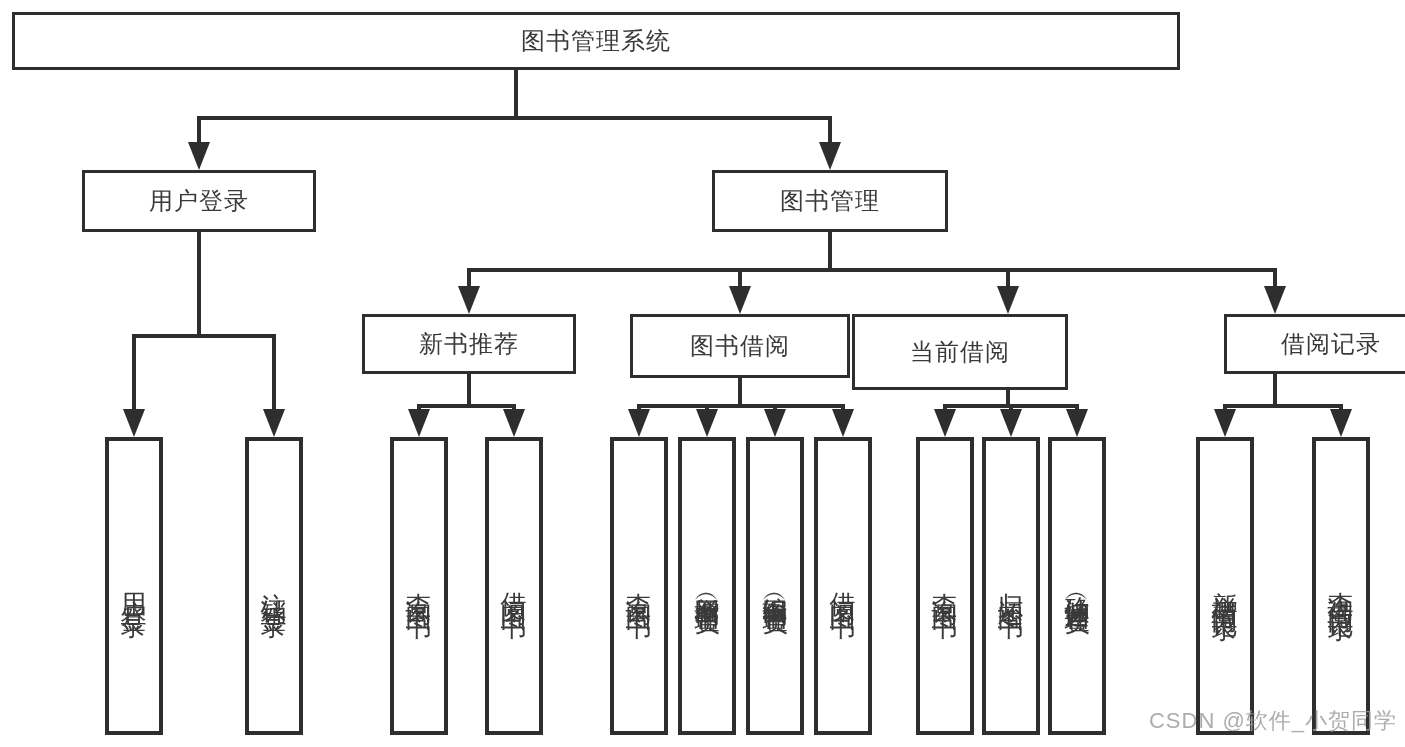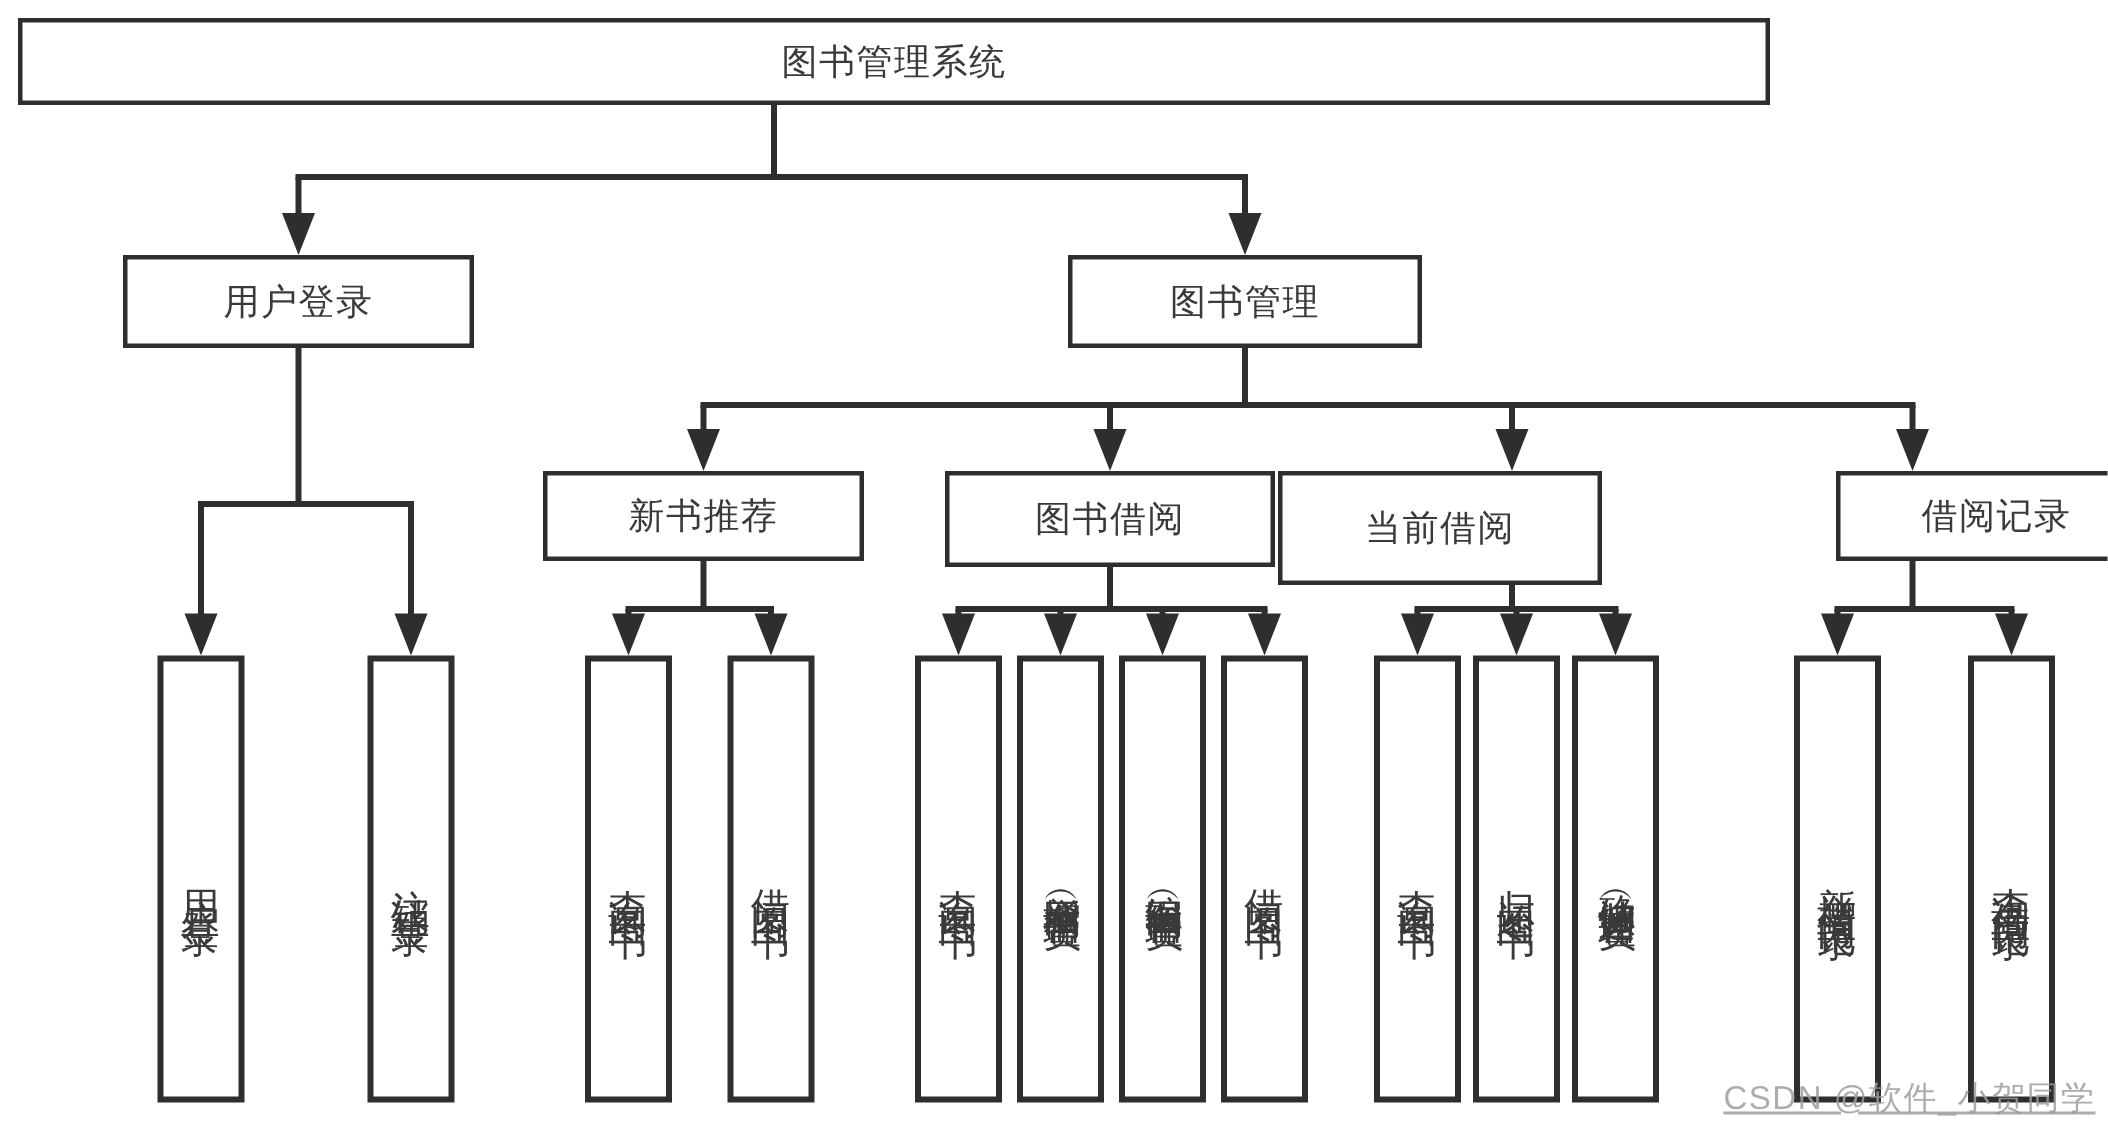--- a/index.html
+++ b/index.html
@@ -29,27 +29,26 @@
   .vlabel {
     writing-mode: vertical-rl;
     letter-spacing: 7px;
     font-size: 26px;
     line-height: 1;
   }
   .vlabel.mid   { letter-spacing: 5px; }
   .vlabel.dense { letter-spacing: 2px; font-size: 25px; }
   #watermark {
     position: absolute;
-    right: 8px; bottom: 0;
+    right: 8px; bottom: 11px;
     font-size: 22px;
     color: rgba(158,158,158,0.85);
     z-index: 5;
     letter-spacing: 1px;
     white-space: nowrap;
-    text-decoration: underline;
   }
 </style>
 </head>
 <body>
 
 <div id="stage">
 
   <svg id="wires" viewBox="0 0 1405 747" xmlns="http://www.w3.org/2000/svg">
       <line x1="516" y1="70" x2="516" y2="118" stroke="#2e2e2e" stroke-width="4"></line>
       <line x1="197" y1="118" x2="832" y2="118" stroke="#2e2e2e" stroke-width="4"></line>

